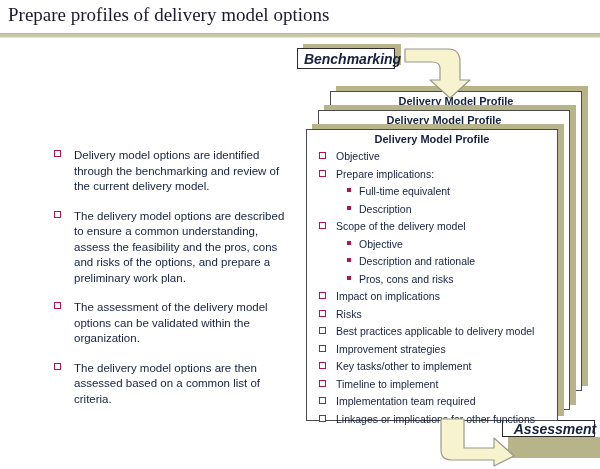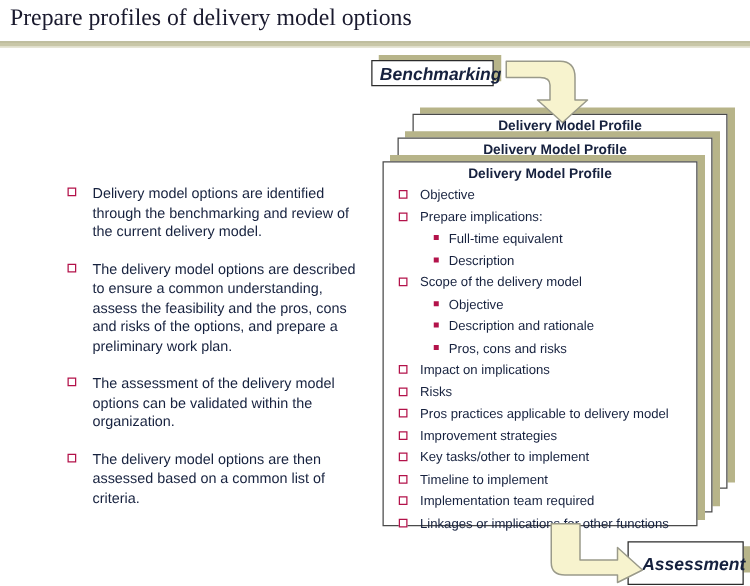--- a/index.html
+++ b/index.html
@@ -60,21 +60,21 @@
     z-index:6;
     padding-left:13px;
   }
   .flowshadow{
     position:absolute;
     background:#b7b489;
     z-index:5;
   }
   #benchmarking-box{left:297px;top:48px;width:98px;height:21px;}
   #benchmarking-shadow{left:303px;top:44px;width:98px;height:21px;}
-  #assessment-box{left:502px;top:420px;width:93px;height:35px;margin-top:13px;}
+  #assessment-box{left:502px;top:420px;width:93px;height:17px;}
   #assessment-shadow{left:508px;top:437px;width:93px;height:21px;}
 
   
   .arrow-svg{position:absolute;z-index:4;}
 
   
   .cardshadow{position:absolute;background:#b7b489;}
   .card{
     position:absolute;
     background:#ffffff;
@@ -220,21 +220,21 @@
       <div class="pitem">
         <span class="sq"></span>
         <span>Impact on implications</span>
       </div>
       <div class="pitem">
         <span class="sq"></span>
         <span>Risks</span>
       </div>
       <div class="pitem">
         <span class="sq"></span>
-        <span>Pros practices applicable to delivery model</span>
+        <span>Best practices applicable to delivery model</span>
       </div>
       <div class="pitem">
         <span class="sq"></span>
         <span>Improvement strategies</span>
       </div>
       <div class="pitem">
         <span class="sq"></span>
         <span>Key tasks/other to implement</span>
       </div>
       <div class="pitem">

